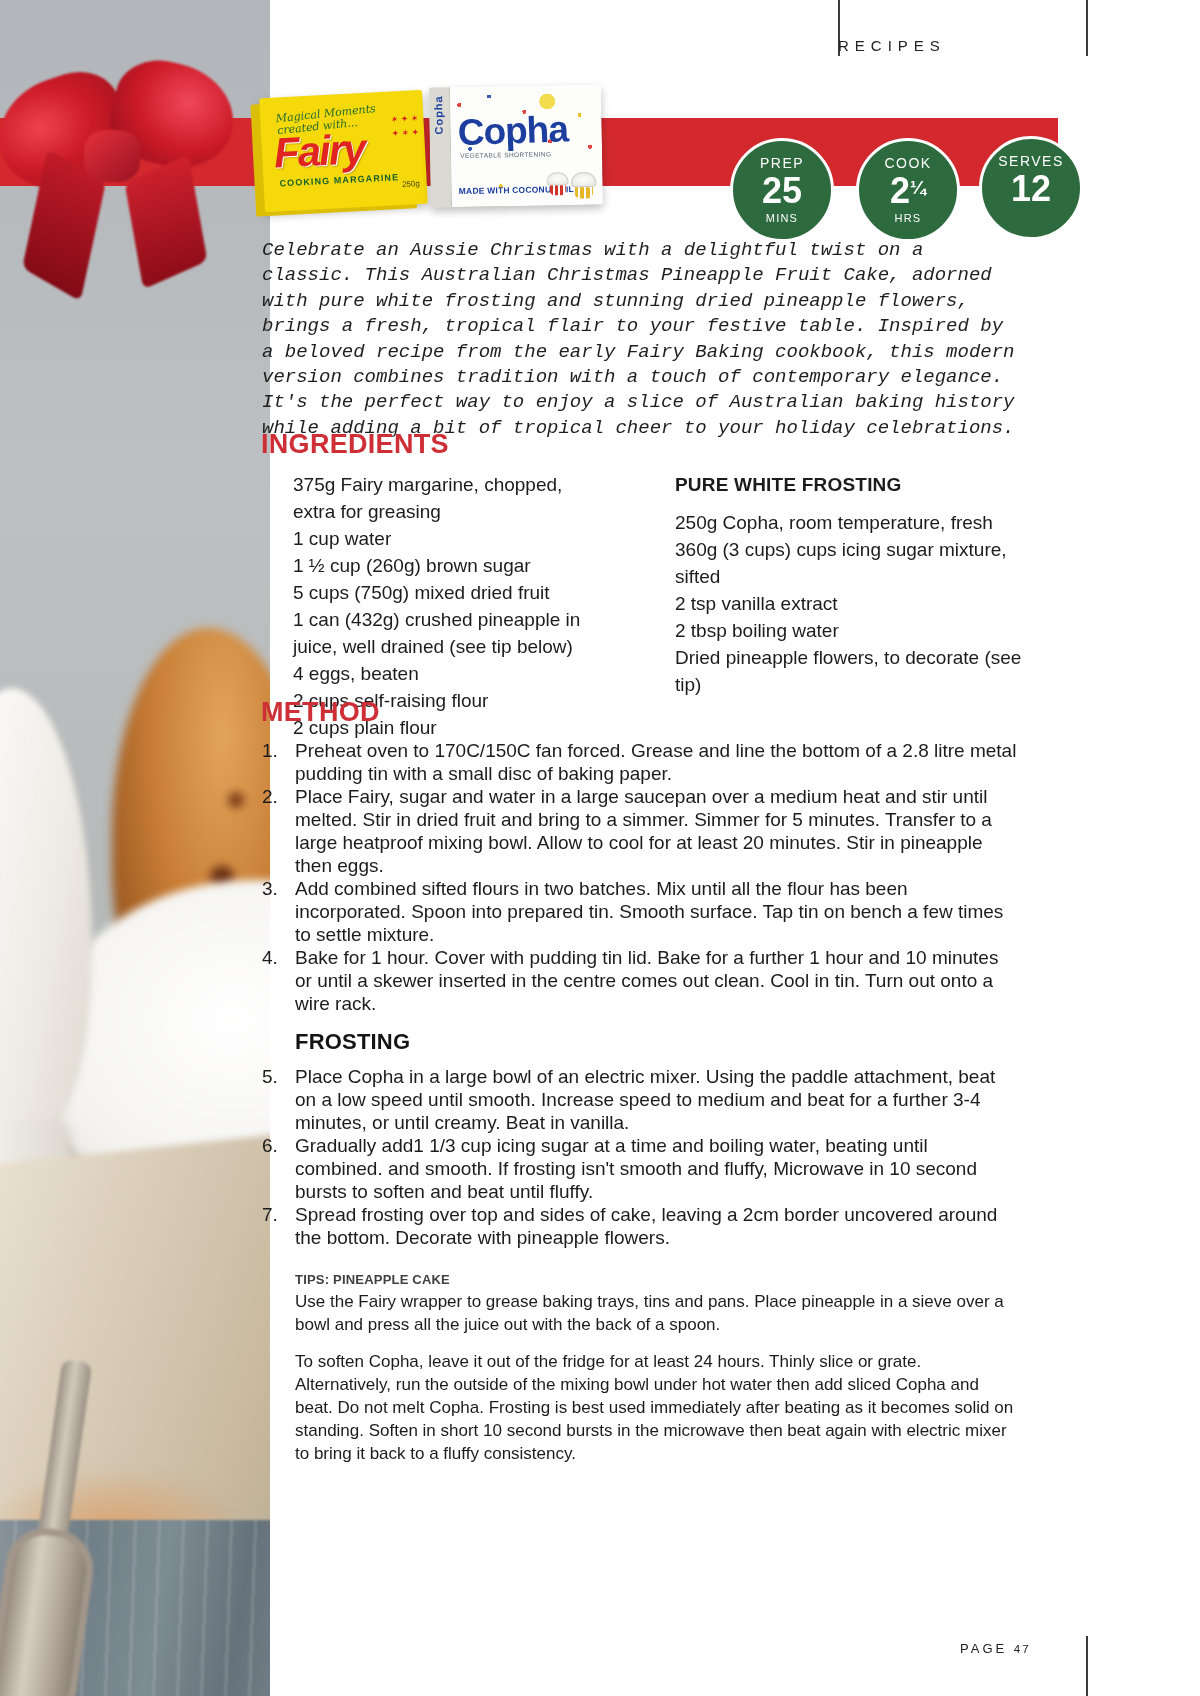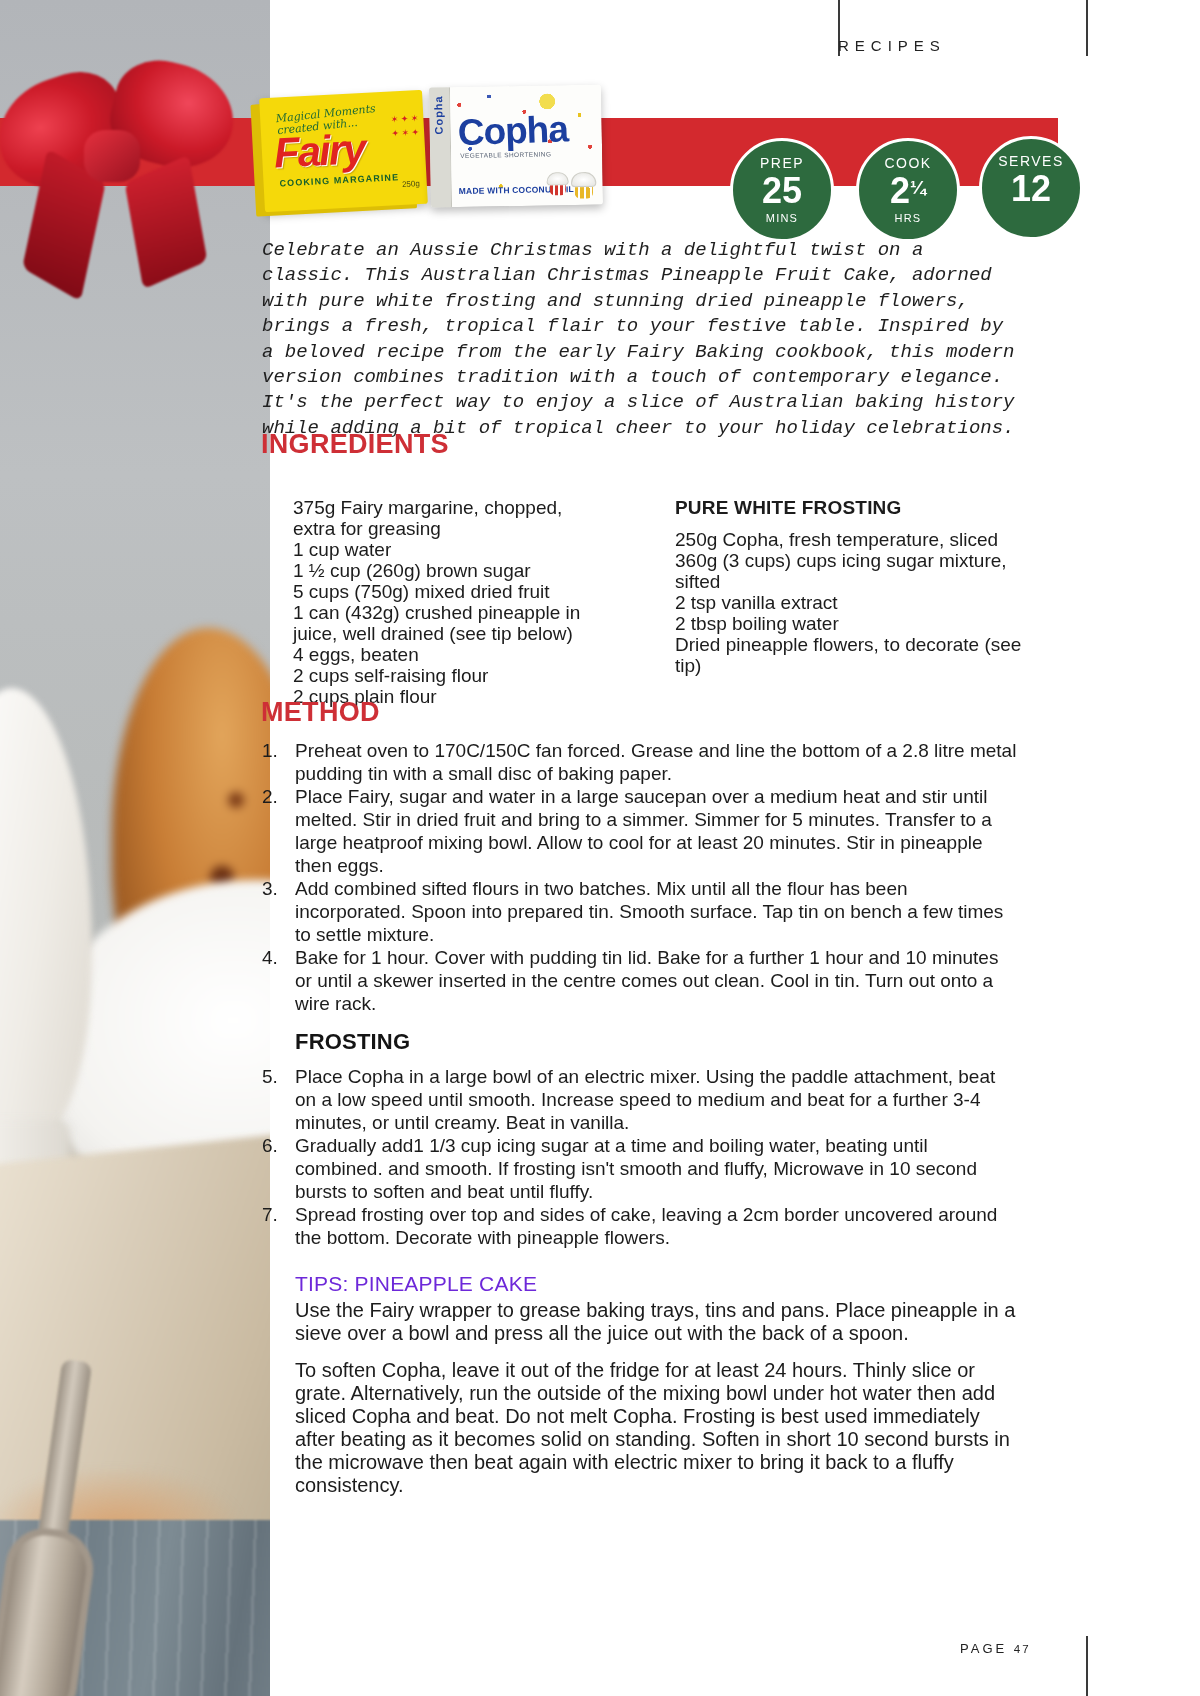--- a/index.html
+++ b/index.html
@@ -134,35 +134,35 @@
 
   
   .intro { position:absolute; left:262px; top:238px; width:754px;
     font-size:19px; line-height:25.4px; font-style:italic; color:#1f1f1f;font-family:Liberation Mono, monospace; }
 
   .sec-heading { position:absolute; margin:0; left:261px; color:#ce2f36;
     font-size:27px; font-weight:700; letter-spacing:.3px; }
   .h-ingredients { top:429px; }
   .h-method { top:697px; }
 
-  .ing-col { position:absolute; top:497px; font-size:19px; line-height:21px; color:#1c1c1c; }
+  .ing-col { position:absolute; top:471px; font-size:19px; line-height:27px; color:#1c1c1c; }
   .ing-left { left:293px; width:305px; }
   .ing-right { left:675px; width:348px; }
   .ing-frosting-heading { font-weight:700; font-size:19px; margin-bottom:11px; letter-spacing:.2px; }
   .ing-item { margin:0; }
 
   .method-flow { position:absolute; left:262px; top:739px; width:756px; }
   .step { display:flex; font-size:19px; line-height:23px; color:#1c1c1c; }
   .step-num { width:33px; flex:0 0 33px; }
   .step-text { flex:1; }
   .frosting-sub { font-size:22px; font-weight:700; letter-spacing:.2px; color:#141414;
     margin:14px 0 10px 33px; }
   .tips-block { margin-left:33px; margin-top:23px; width:723px; }
-  .tip-heading { color:#6d28d9; font-size:21px; font-weight:400; letter-spacing:.2px; margin:0 0 3px 0; }
-  .tip-text { font-size:20px; line-height:23px; color:#1c1c1c; margin:0 0 14px 0; }
+  .tip-heading { color:#404040; font-size:13px; font-weight:700; letter-spacing:.2px; margin:0 0 3px 0; }
+  .tip-text { font-size:17px; line-height:23px; color:#1c1c1c; margin:0 0 14px 0; }
 
   
   .footer-page { position:absolute; left:960px; top:1641px; font-size:13px; letter-spacing:3px; color:#222; }
   .footer-page .pn { font-size:11.5px; letter-spacing:2px; }
   .footer-rule { position:absolute; left:1086px; top:1636px; width:2px; height:60px; background:#3a3a3a; }
 </style>
 </head>
 <body>
 
 <div class="page">
@@ -250,21 +250,21 @@
     <div class="ing-item">1 ½ cup (260g) brown sugar</div>
     <div class="ing-item">5 cups (750g) mixed dried fruit</div>
     <div class="ing-item">1 can (432g) crushed pineapple in juice, well drained (see tip below)</div>
     <div class="ing-item">4 eggs, beaten</div>
     <div class="ing-item">2 cups self-raising flour</div>
     <div class="ing-item">2 cups plain flour</div>
   </div>
 
   <div class="ing-col ing-right">
     <div class="ing-frosting-heading">PURE WHITE FROSTING</div>
-    <div class="ing-item">250g Copha, fresh temperature, sliced</div>
+    <div class="ing-item">250g Copha, room temperature, fresh</div>
     <div class="ing-item">360g (3 cups) cups icing sugar mixture, sifted</div>
     <div class="ing-item">2 tsp vanilla extract</div>
     <div class="ing-item">2 tbsp boiling water</div>
     <div class="ing-item">Dried pineapple flowers, to decorate (see tip)</div>
   </div>
 
   <h2 class="sec-heading h-method">METHOD</h2>
 
   <div class="method-flow">
     <div class="step">

